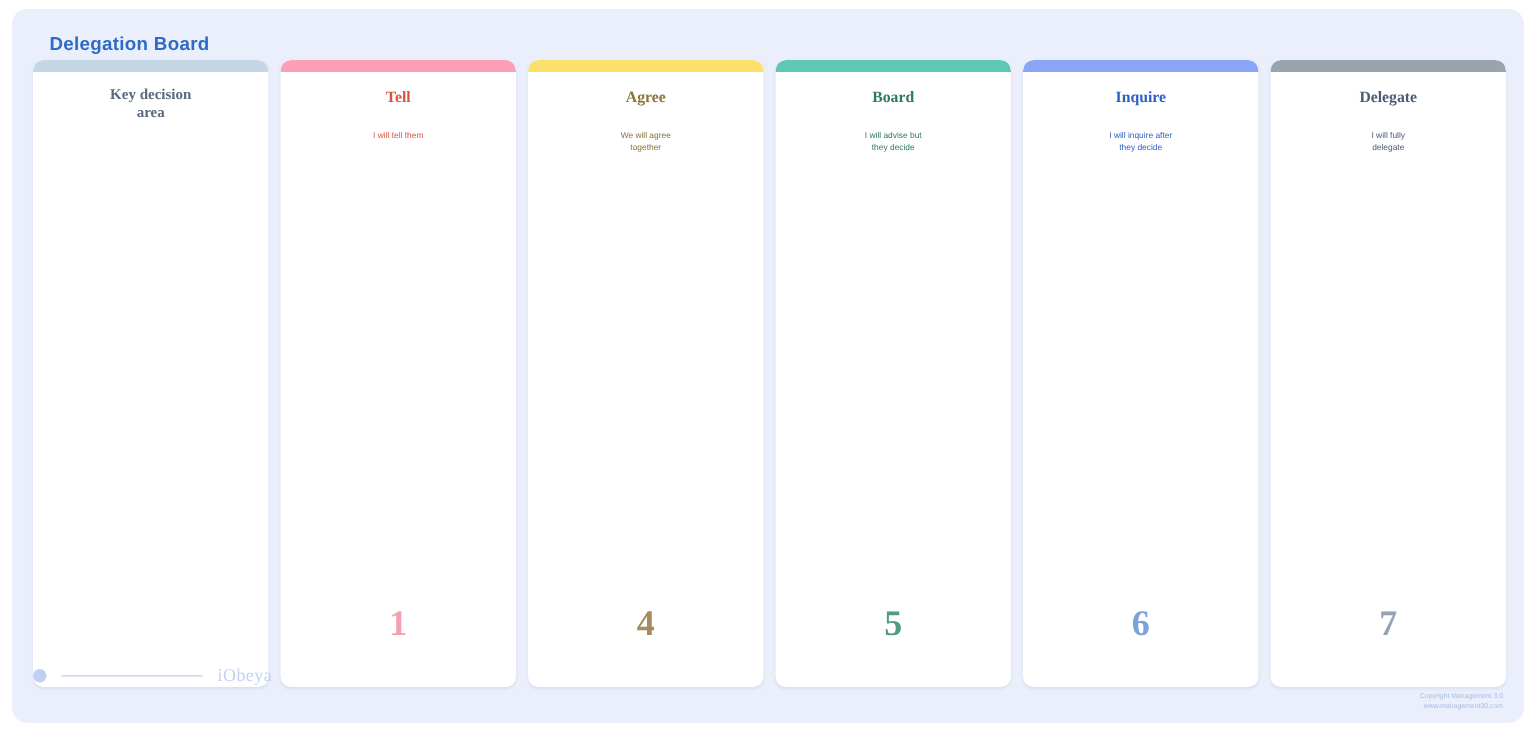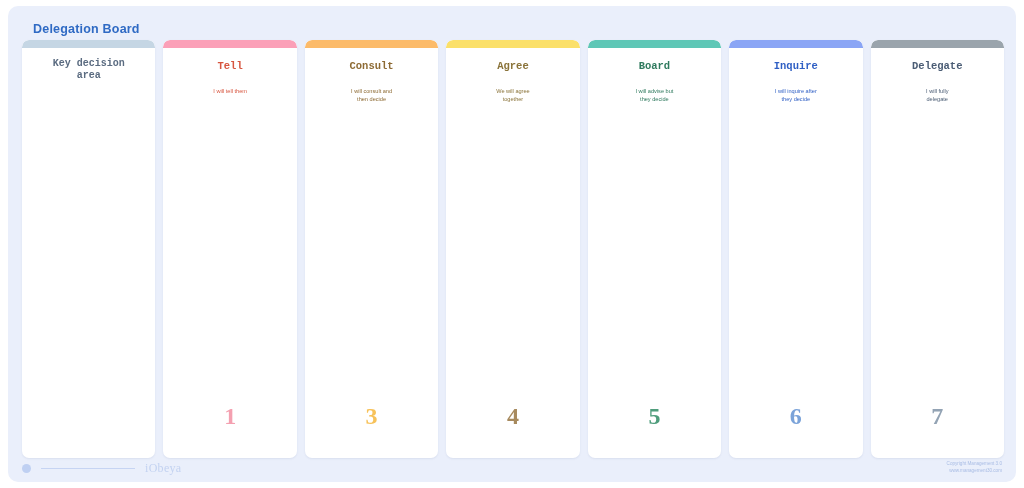--- a/index.html
+++ b/index.html
@@ -67,21 +67,21 @@
     border-top-right-radius: 7px;
     flex: 0 0 auto;
   }
 
   .card-title {
     margin-top: 12px;
     font-size: 10.5px;
     font-weight: bold;
     text-align: center;
     line-height: 1.2;
-    font-family: Liberation Mono, monospace;
+    font-family: Liberation Serif, serif;
     padding: 0 4px;
   }
 
   .card-title.two-line {
     margin-top: 10px;
     font-size: 10px;
     font-weight: bold;
     color: #5a6b80;
   }
 
@@ -115,21 +115,21 @@
     position: absolute;
     left: 0;
     right: 0;
     bottom: 0;
     height: 24px;
   }
 
   .brand {
     position: absolute;
     left: 14px;
-    bottom: 6px;
+    bottom: 24px;
     display: flex;
     align-items: center;
     gap: 0;
   }
   .brand-dot {
     width: 9px;
     height: 9px;
     border-radius: 50%;
     background: #bfd0f2;
     flex: 0 0 auto;
@@ -173,28 +173,20 @@
         <div class="card-title two-line" style="color: rgb(90, 107, 128); white-space: pre-line;">Key decision
 area</div>
         <div class="card-body"></div>
       </div>
       <div class="card">
         <div class="card-bar" style="background: rgb(251, 160, 184);"></div>
         <div class="card-title" style="color: rgb(215, 85, 63); white-space: pre-line;">Tell</div>
         <div class="card-sub" style="color: rgb(215, 85, 63);">I will tell them</div>
         <div class="card-body"></div>
         <div class="card-number" style="color: rgb(244, 160, 176);">1</div>
-      </div>
-      <div class="card">
-        <div class="card-bar" style="background: rgb(252, 187, 106);"></div>
-        <div class="card-title" style="color: rgb(141, 106, 51); white-space: pre-line;">Consult</div>
-        <div class="card-sub" style="color: rgb(141, 106, 51);">I will consult and
-then decide</div>
-        <div class="card-body"></div>
-        <div class="card-number" style="color: rgb(247, 194, 90);">3</div>
       </div>
       <div class="card">
         <div class="card-bar" style="background: rgb(251, 224, 106);"></div>
         <div class="card-title" style="color: rgb(138, 115, 57); white-space: pre-line;">Agree</div>
         <div class="card-sub" style="color: rgb(138, 115, 57);">We will agree
 together</div>
         <div class="card-body"></div>
         <div class="card-number" style="color: rgb(167, 138, 94);">4</div>
       </div>
       <div class="card">

